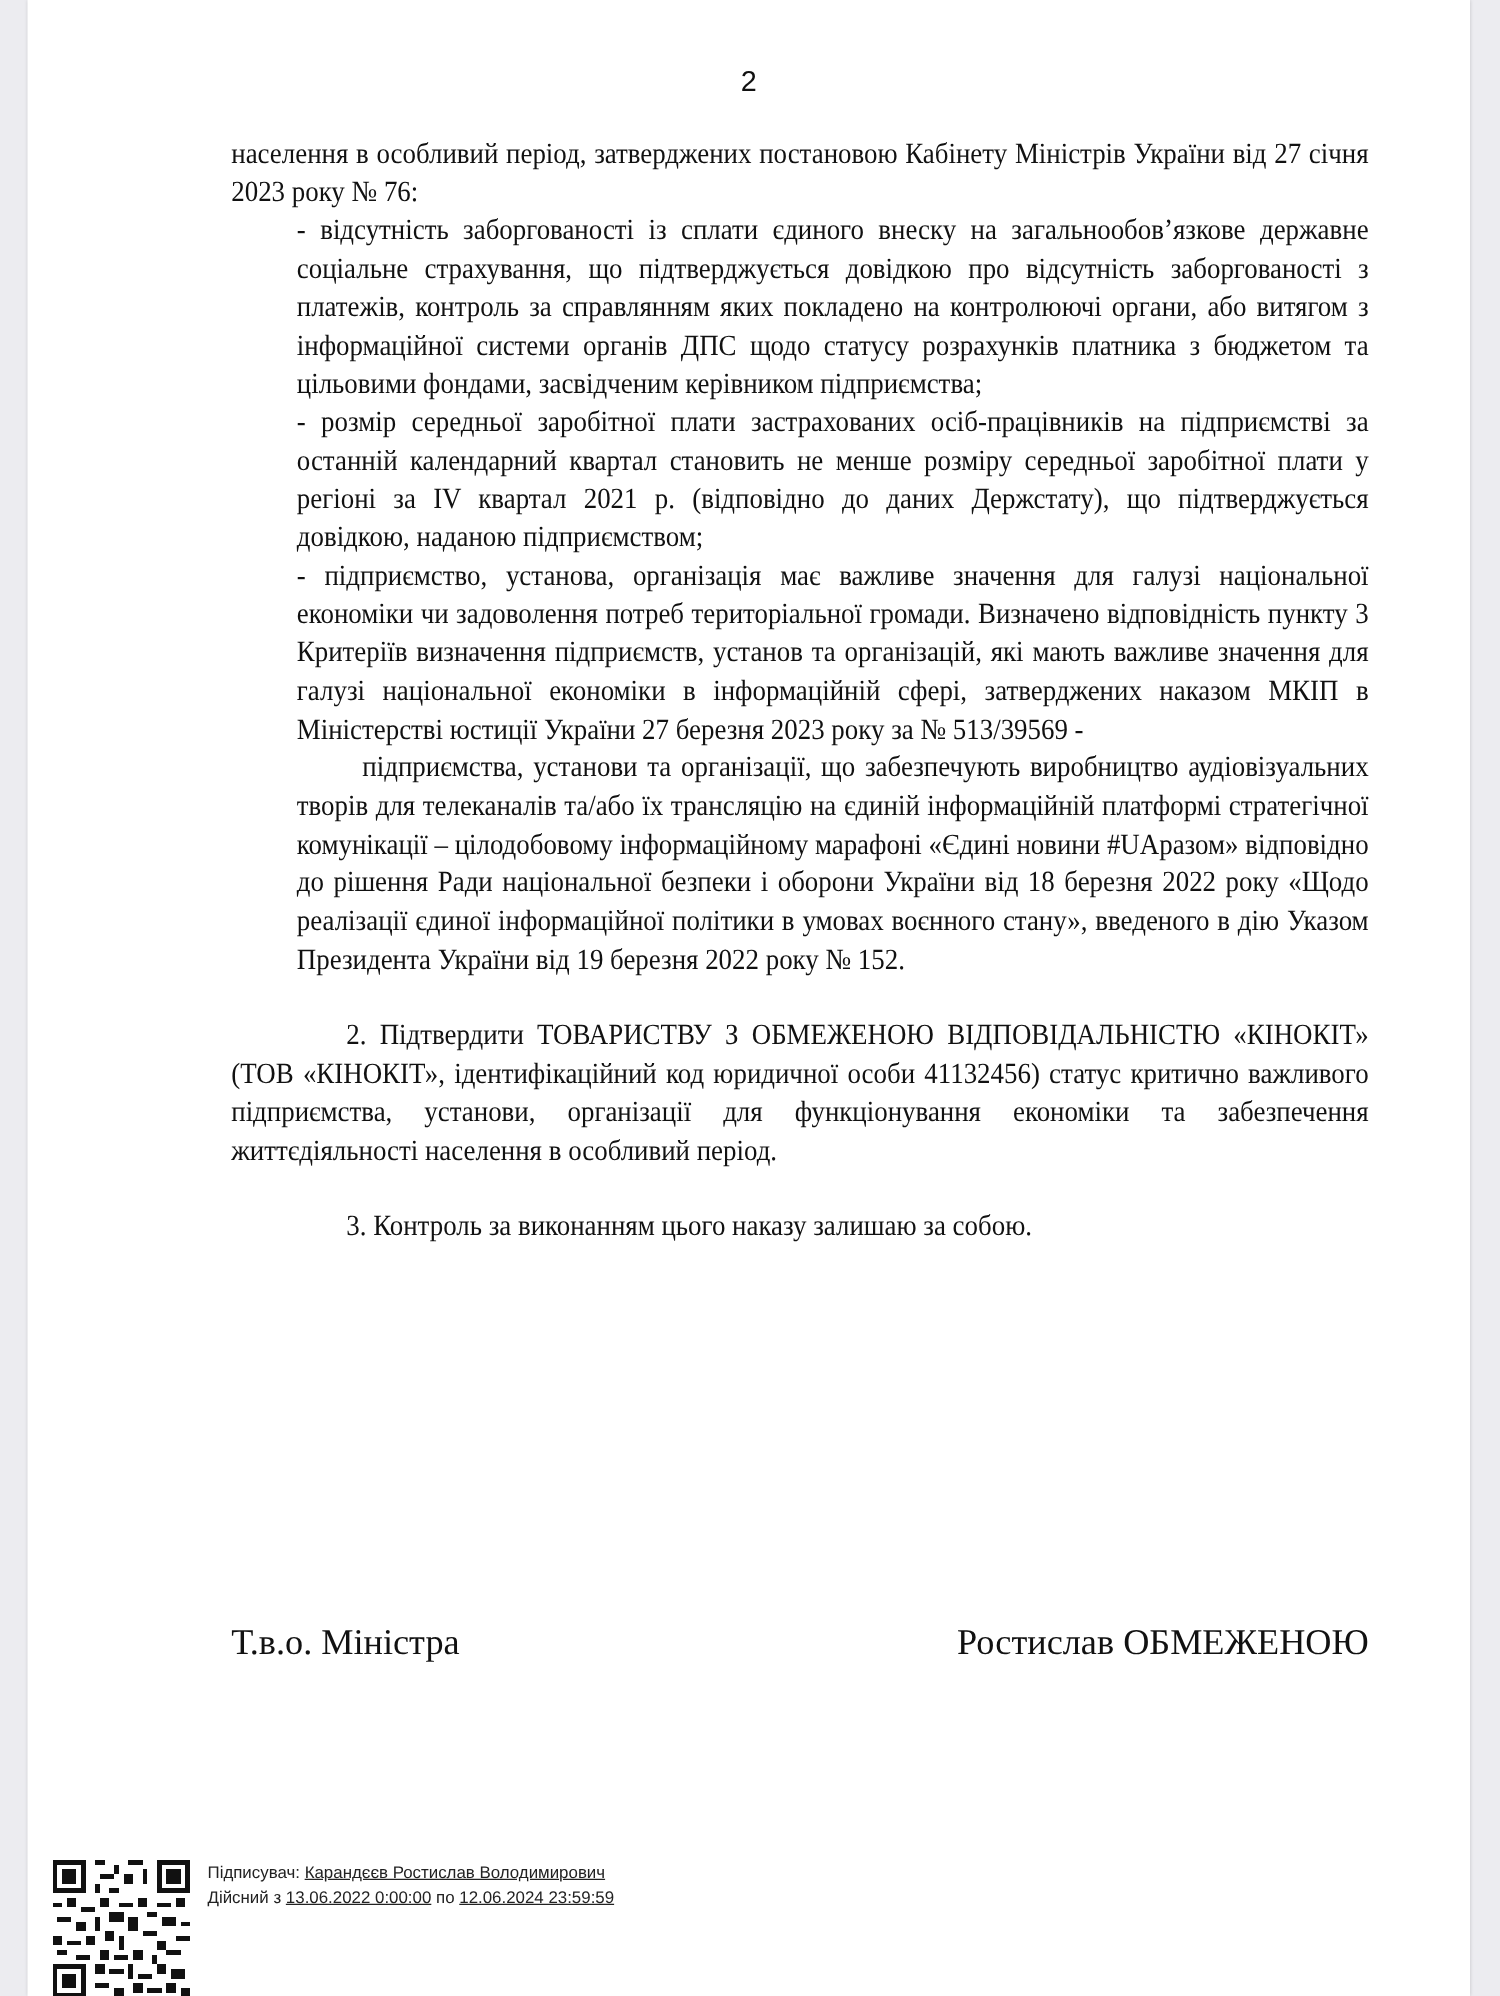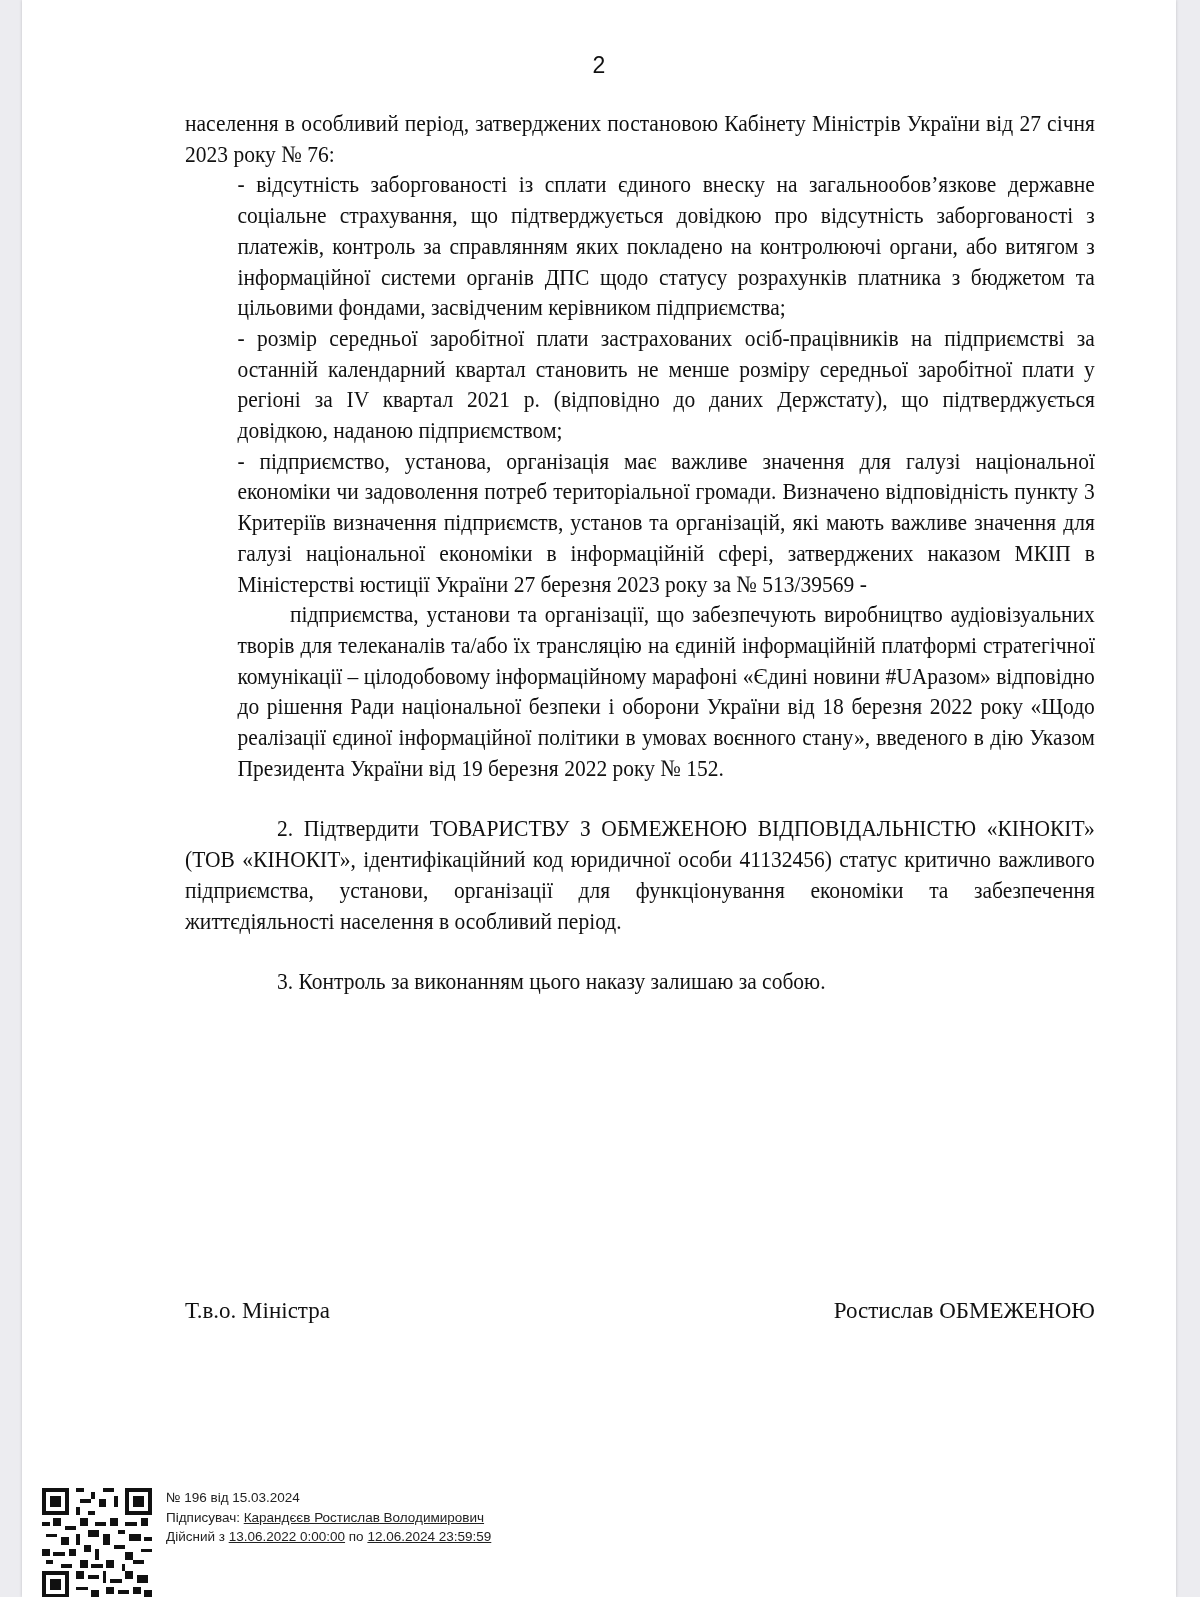--- a/index.html
+++ b/index.html
@@ -25,21 +25,21 @@
     transform: scaleX(0.92); transform-origin:left top;
     width:989px;
   }
   .body p { margin:0; text-align:justify; text-align-last:auto; }
   .ind { padding-left:57px; }
   .ind-first { text-indent:57px; padding-left:57px; }
   .pi { text-indent:100px; }
   .gap { height:30px; }
   .sig-row {
     position:absolute; left:163px; top:1298px; width:910px;
-    font-size:23px; display:flex; justify-content:space-between;
+    font-size:29px; display:flex; justify-content:space-between;
   }
   .footer {
     position:absolute; left:20px; top:1488px;
     display:flex; gap:14px;
   }
   .qr { width:110px; height:110px; }
   .stamp {
     font-family:"Liberation Sans", sans-serif;
     font-size:13.5px; line-height:19.7px; color:#222;
   }
@@ -129,18 +129,17 @@
           <rect x="25" y="23" width="3" height="2"></rect>
         <rect x="9" y="26" width="3" height="1"></rect>
           <rect x="13" y="27" width="2" height="2"></rect>
           <rect x="17" y="26" width="2" height="2"></rect>
           <rect x="20" y="27" width="3" height="1"></rect>
           <rect x="24" y="26" width="2" height="2"></rect>
           <rect x="27" y="27" width="2" height="2"></rect>
       </g>
     </svg>
     <div class="stamp">
-      <div>№ 196 від 15.03.2024</div>
       <div><span>Підписувач:</span> <span class="u">Карандєєв Ростислав Володимирович</span></div>
       <div><span>Дійсний з</span> <span class="u">13.06.2022 0:00:00</span> <span>по</span> <span class="u">12.06.2024 23:59:59</span></div>
     </div>
   </div>
 </div>
 
 </body></html>

